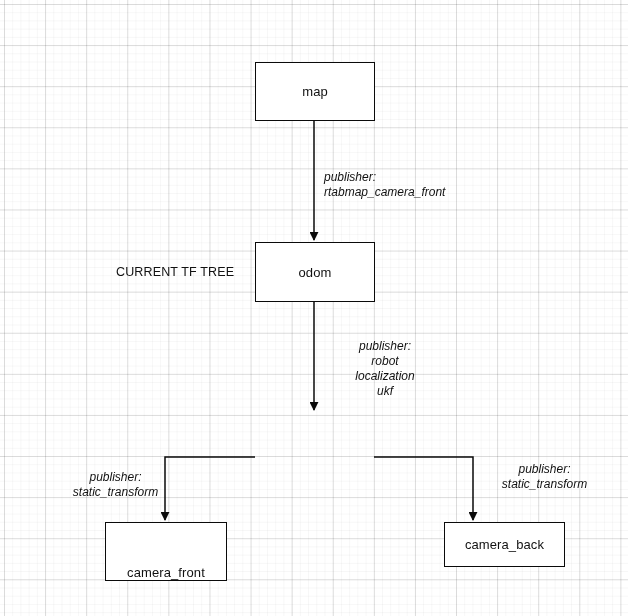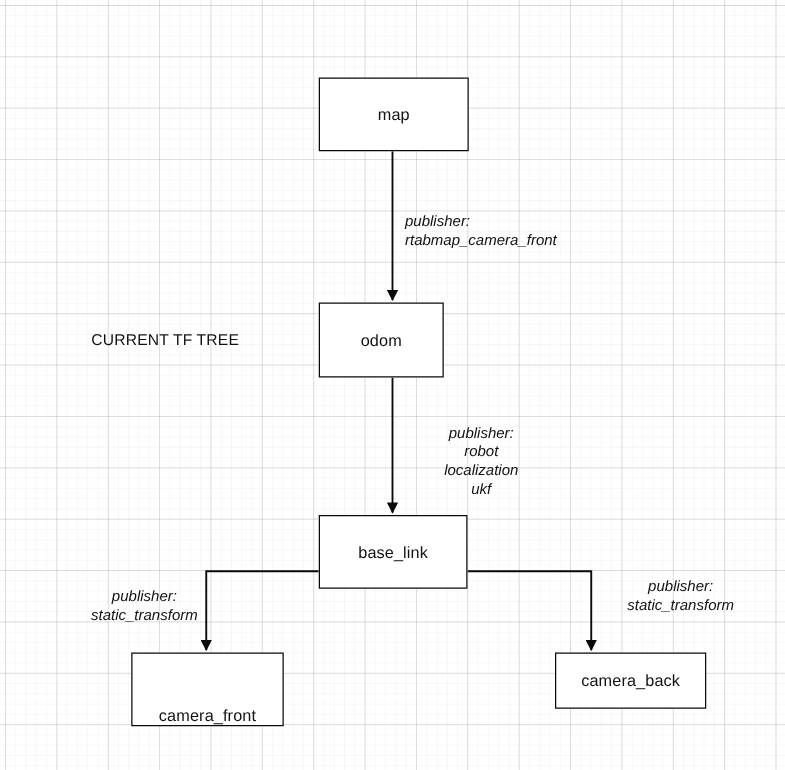--- a/index.html
+++ b/index.html
@@ -68,20 +68,21 @@
     text-align: center;
     white-space: pre-line;
     font-style: italic;
   }
   .title-label {
     position: absolute;
     font-size: 12.5px;
     color: #111111;
     letter-spacing: 0.15px;
     white-space: nowrap;
+    margin-left: 43px;
   }
 </style>
 </head>
 <body>
 
 <div id="canvas">
 
   <svg id="wires" viewBox="0 0 628 616" width="628" height="616">
     <defs>
       <marker id="arrow" viewBox="0 0 10 10" refX="9" refY="5" markerWidth="6" markerHeight="6" orient="auto-start-reverse">
@@ -95,27 +96,24 @@
 
     <path d="M 255 457 L 165 457 L 165 520" fill="none" stroke="#0a0a0a" stroke-width="1.5" marker-end="url(#arrow)"></path>
 
     <path d="M 374 457 L 473 457 L 473 520" fill="none" stroke="#0a0a0a" stroke-width="1.5" marker-end="url(#arrow)"></path>
   </svg>
 
   <div class="node" style="left:255px; top:62px; width:120px; height:59px;">
     <span>map</span>
   </div>
 
-  <div class="node" style="left:255px; top:242px; width:100px; height:60px;">
+  <div class="node" style="left:255px; top:242px; width:120px; height:60px;">
     <span>odom</span>
   </div>
 
-  <div class="node" style="left:255px; top:412px; width:119px; height:59px;">
-    <span>base_link</span>
-  </div>
 
   <div class="node" style="left:105px; top:522px; width:122px; height:59px;align-items:flex-end;">
     <span>camera_front</span>
   </div>
 
   <div class="node" style="left:444px; top:522px; width:121px; height:45px;">
     <span>camera_back</span>
   </div>
 
   <div class="edge-label" style="left:324px; top:170px; width:200px; text-align:left;">publisher:

